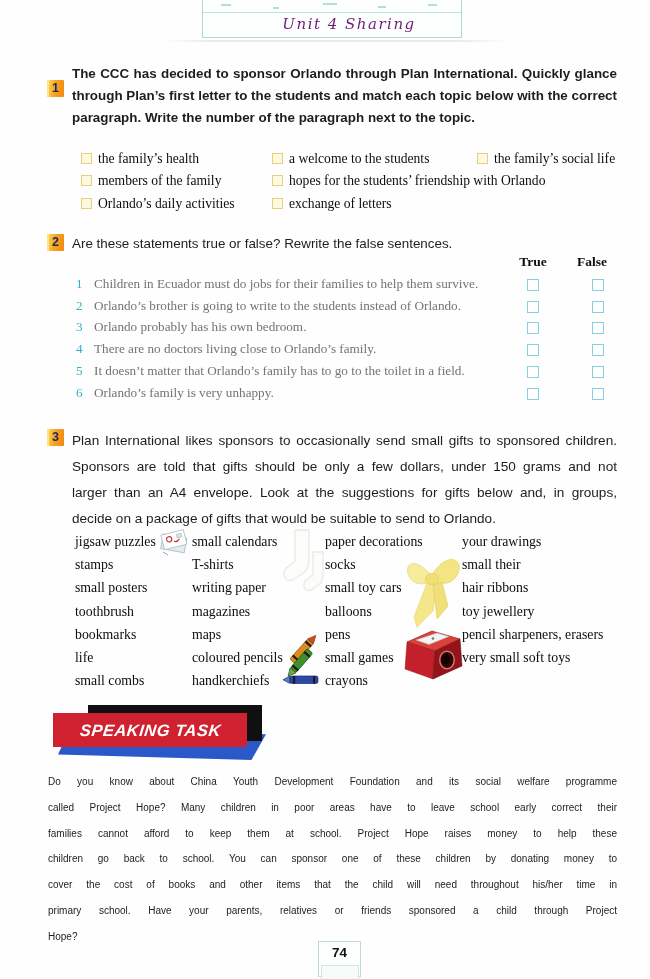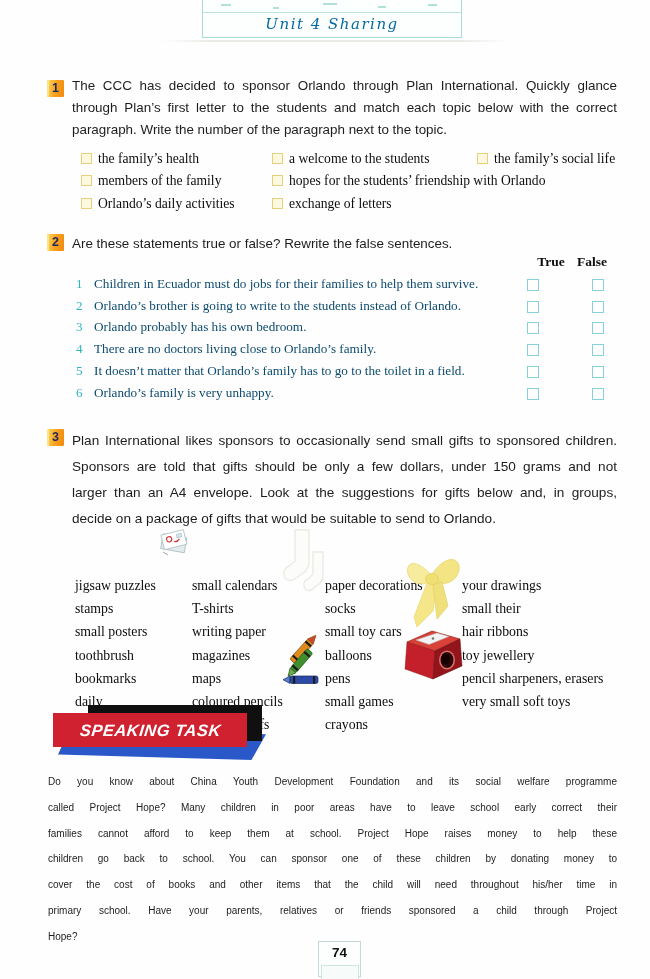--- a/index.html
+++ b/index.html
@@ -3,22 +3,22 @@
 <meta charset="utf-8">
 <style>
   html,body{margin:0;padding:0;background:#ffffff;}
   .page{position:relative;width:650px;height:979px;background:#fefefe;overflow:hidden;
         font-family:"Liberation Sans",sans-serif;}
 
   
   .unit-box{position:absolute;left:202px;top:0;width:258px;height:37px;
             border:1px solid #aadcd4;border-top:none;background:#fdfffe;}
   .unit-inner-line{position:absolute;left:0;top:12px;width:100%;height:0;border-top:1px solid #bfe4dc;}
-  .unit-title{position:absolute;left:0;top:15px;width:100%;text-align:center;
-              font:italic 15px "DejaVu Serif",serif;color:#0369a1;letter-spacing:1.5px;}
+  .unit-title{position:absolute;left:17px;top:15px;width:100%;text-align:center;
+              font:italic 15px "DejaVu Serif",serif;color:#701a75;letter-spacing:1.5px;}
   .speck{position:absolute;height:2px;background:#9ed8cc;opacity:.8;}
   .shadow-line{position:absolute;left:160px;top:40px;width:350px;height:2px;opacity:.55;
                background:linear-gradient(90deg,transparent,#d9d9d2 15%,#d9d9d2 85%,transparent);}
 
   
   .sans{position:absolute;font-size:13.4px;color:#1d1d1d;}
   .serif{position:absolute;font-family:"Liberation Serif",serif;color:#0c0c0c;}
   .jline{text-align:justify;text-align-last:justify;}
   .w545{width:545px;}
   .w569{width:569px;}
@@ -32,26 +32,26 @@
   .cb{display:inline-block;width:11px;height:11px;box-sizing:border-box;}
   .cb-yellow{border:1px solid #e7d07c;background:#fdf8e0;margin-right:6px;vertical-align:-1px;}
   .cb-cyan{border:1px solid #87d0de;background:#ffffff;width:12px;height:12px;}
 
   .topic{white-space:nowrap;font-size:13.6px;margin-left:19px;}
 
   
   .tf-head{position:absolute;font:700 13.5px "Liberation Serif",serif;color:#0c0c0c;text-align:center;}
   .stmt{position:absolute;left:0;width:650px;height:21px;font-family:"Liberation Serif",serif;font-size:13.2px;}
   .stmt-num{position:absolute;left:76px;color:#2fb3c4;}
-  .stmt-text{position:absolute;left:94px;white-space:nowrap;color:#0c4a6e;}
+  .stmt-text{position:absolute;left:94px;white-space:nowrap;color:#737373;}
   .cb-true{position:absolute;left:527px;top:3px;}
   .cb-false{position:absolute;left:592px;top:3px;}
 
   
-  .gift-col{font-size:13.8px;margin-top:44px;}
+  .gift-col{font-size:13.8px;}
   .gift-item{line-height:23.2px;white-space:nowrap;}
   .icon{position:absolute;}
   .icon svg{overflow:visible;display:block;}
 
   
   .banner{position:absolute;left:48px;top:702px;width:230px;height:64px;}
   .banner-blue{position:absolute;left:10px;top:30px;width:208px;height:28px;background:#2b58c8;
                clip-path:polygon(5% 0,100% 8%,93% 100%,0 80%);}
   .banner-black{position:absolute;left:40px;top:3px;width:174px;height:36px;background:#101010;}
   .banner-red{position:absolute;left:5px;top:11px;width:194px;height:34px;background:#cf2130;
@@ -76,21 +76,21 @@
     <span class="speck" style="left:70px;top:7px;width:6px;"></span>
     <span class="speck" style="left:120px;top:3px;width:14px;"></span>
     <span class="speck" style="left:175px;top:6px;width:8px;"></span>
     <span class="speck" style="left:225px;top:4px;width:9px;"></span>
     <div class="unit-inner-line"></div>
     <div class="unit-title">Unit 4 Sharing</div>
   </div>
   <div class="shadow-line"></div>
 
   <div class="badge" style="left:47px;top:80px;">1</div>
-  <div class="sans" style="left:72px;top:75px;line-height:22px;">
+  <div class="sans" style="left:72px;top:63px;line-height:22px;font-weight:bold;">
     <div class="jline w545">The CCC has decided to sponsor Orlando through Plan International. Quickly glance</div>
     <div class="jline w545">through Plan’s first letter to the students and match each topic below with the correct</div>
     <div>paragraph. Write the number of the paragraph next to the topic.</div>
   </div>
 
   <div class="serif topic" style="left:62px;top:151px;">
     <span class="cb cb-yellow"></span><span>the family’s health</span>
   </div>
   <div class="serif topic" style="left:253px;top:151px;">
     <span class="cb cb-yellow"></span><span>a welcome to the students</span>
@@ -107,21 +107,21 @@
   <div class="serif topic" style="left:62px;top:196px;">
     <span class="cb cb-yellow"></span><span>Orlando’s daily activities</span>
   </div>
   <div class="serif topic" style="left:253px;top:196px;">
     <span class="cb cb-yellow"></span><span>exchange of letters</span>
   </div>
 
   <div class="badge" style="left:47px;top:234px;">2</div>
   <div class="sans" style="left:72px;top:233px;line-height:22px;">Are these statements true or false? Rewrite the false sentences.</div>
 
-  <div class="tf-head" style="left:533px;top:254px;width:36px;">True</div>
+  <div class="tf-head" style="left:515px;top:254px;width:36px;">True</div>
   <div class="tf-head" style="left:570px;top:254px;width:44px;">False</div>
 
   <div class="stmt" style="top:276px;">
     <span class="stmt-num">1</span>
     <span class="stmt-text">Children in Ecuador must do jobs for their families to help them survive.</span>
     <span class="cb cb-cyan cb-true"></span>
     <span class="cb cb-cyan cb-false"></span>
   </div>
   <div class="stmt" style="top:298px;">
     <span class="stmt-num">2</span>
@@ -161,21 +161,21 @@
     <div class="jline w545">larger than an A4 envelope. Look at the suggestions for gifts below and, in groups,</div>
     <div>decide on a package of gifts that would be suitable to send to Orlando.</div>
   </div>
 
   <div class="serif gift-col" style="left:75px;top:530px;width:115px;">
     <div class="gift-item">jigsaw puzzles</div>
     <div class="gift-item">stamps</div>
     <div class="gift-item">small posters</div>
     <div class="gift-item">toothbrush</div>
     <div class="gift-item">bookmarks</div>
-    <div class="gift-item">daily</div>
+    <div class="gift-item">life</div>
     <div class="gift-item">small combs</div>
   </div>
   <div class="serif gift-col" style="left:192px;top:530px;width:130px;">
     <div class="gift-item">small calendars</div>
     <div class="gift-item">T-shirts</div>
     <div class="gift-item">writing paper</div>
     <div class="gift-item">magazines</div>
     <div class="gift-item">maps</div>
     <div class="gift-item">coloured pencils</div>
     <div class="gift-item">handkerchiefs</div>

